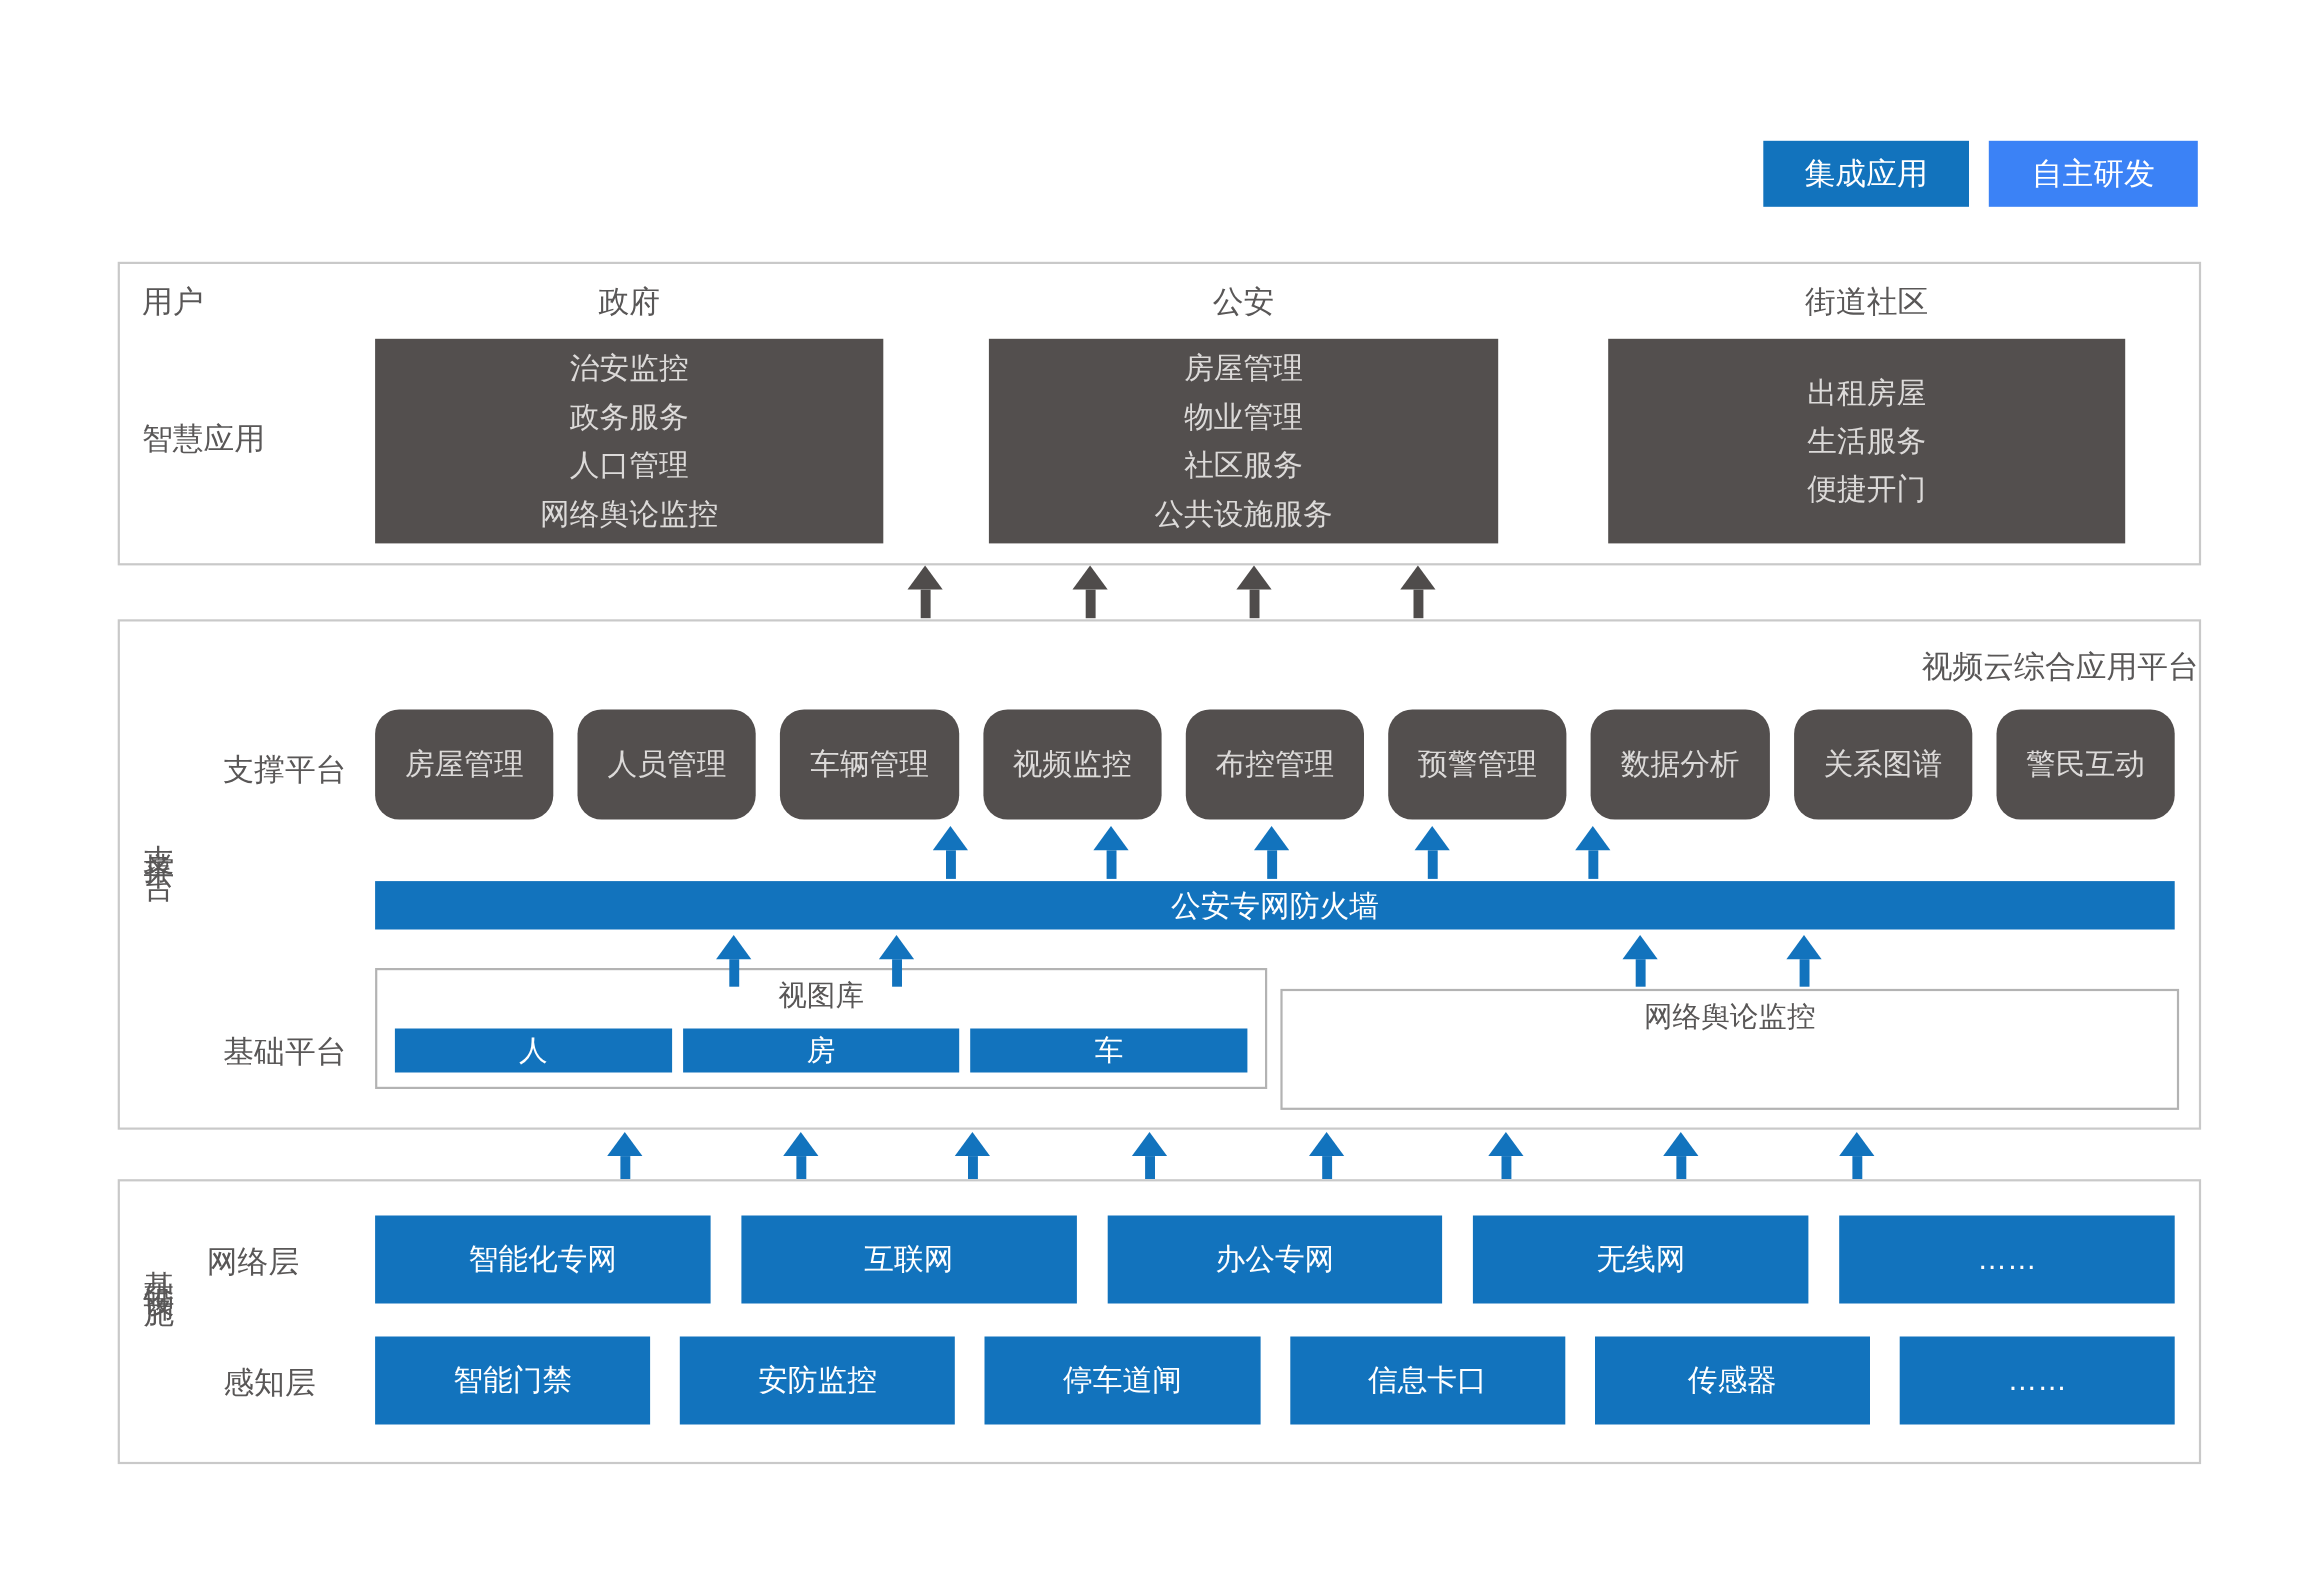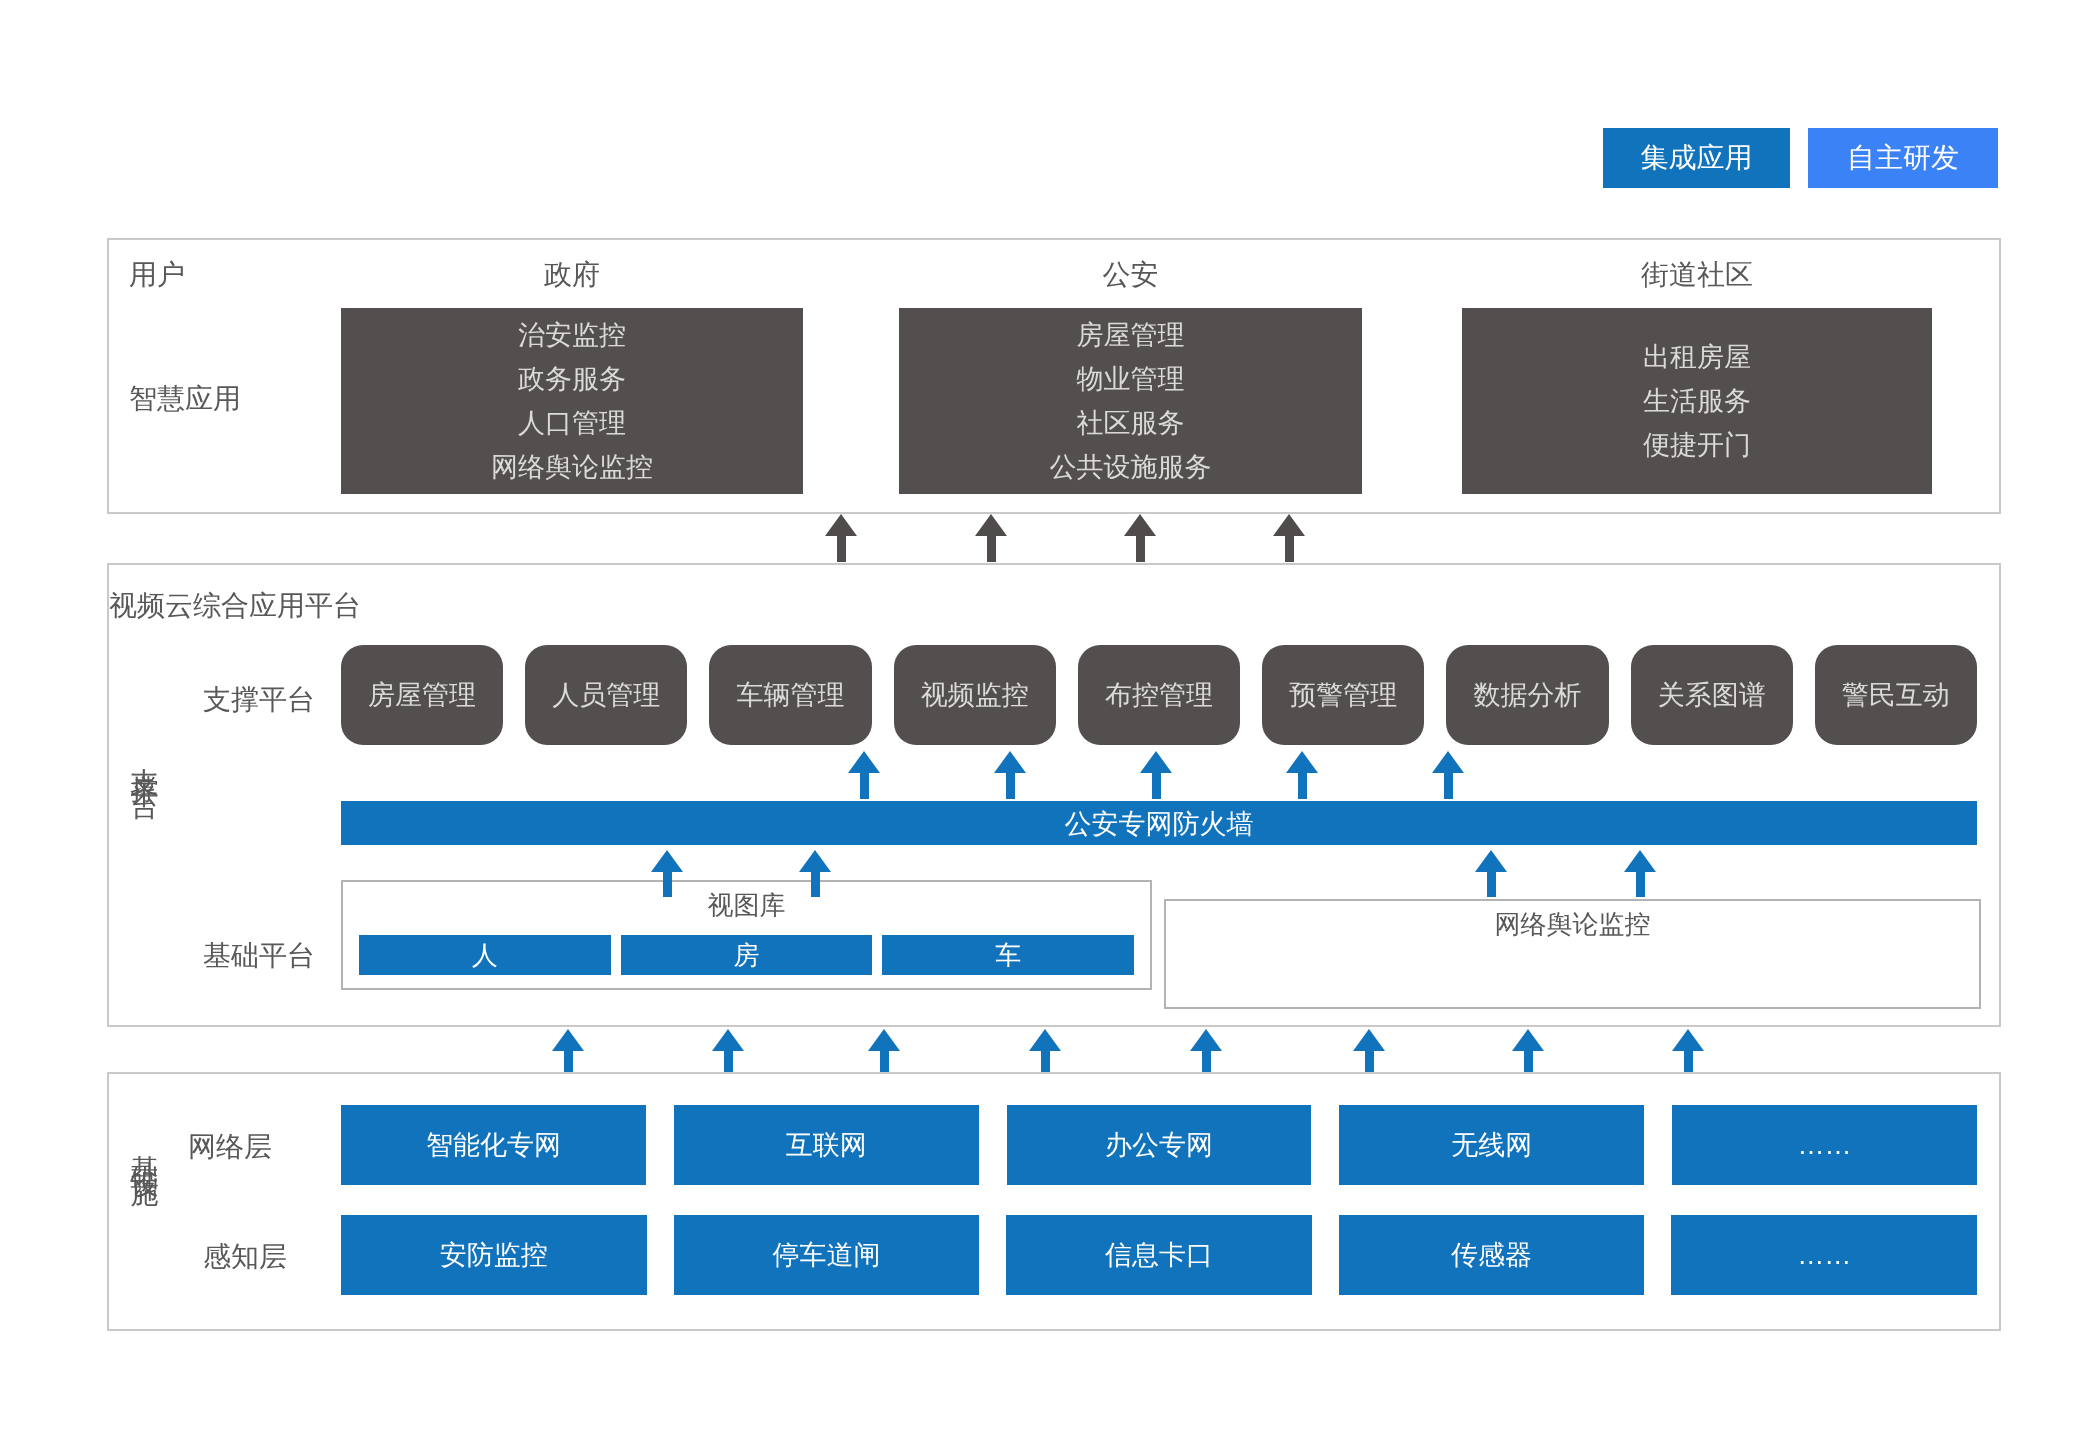--- a/index.html
+++ b/index.html
@@ -44,21 +44,21 @@
     position:absolute;height:60px;line-height:60px;text-align:center;
     color:#ffffff;font-size:28px;
   }
   .arr{position:absolute;transform:translateX(-50%);}
   .arr .head{width:0;height:0;margin:0 auto;
     border-left:16px solid transparent;border-right:16px solid transparent;
     border-bottom:22px solid;}
   .arr .stem{width:9px;margin:0 auto;background:currentColor;}
   .arr.blue{color:#1273bd;}
   .arr.dark{color:#4f4c4b;}
-  .center-title{position:absolute;left:0;right:0;text-align:left;font-size:28px;color:#595757;}
+  .center-title{position:absolute;left:0;right:0;text-align:right;font-size:28px;color:#595757;}
 </style>
 </head>
 <body>
 
 <div class="canvas">
 
   <div class="legend-btn" style="left:1603px;top:128px;width:187px;background:#1273bd;">集成应用</div>
   <div class="legend-btn" style="left:1808px;top:128px;width:190px;background:#3b82f6;">自主研发</div>
 
   <div class="section" style="left:107px;top:238px;width:1890px;height:272px;">
@@ -219,20 +219,21 @@
     <div class="blue-row" style="left:232px;top:31px;width:1636px;height:80px;gap:28px;">
       <div class="blue-cell">智能化专网</div>
       <div class="blue-cell">互联网</div>
       <div class="blue-cell">办公专网</div>
       <div class="blue-cell">无线网</div>
       <div class="blue-cell">……</div>
     </div>
 
     <div class="row-label" style="left:94px;top:164px;">感知层</div>
     <div class="blue-row" style="left:232px;top:141px;width:1636px;height:80px;gap:27px;">
+      <div class="blue-cell">智能门禁</div>
       <div class="blue-cell">安防监控</div>
       <div class="blue-cell">停车道闸</div>
       <div class="blue-cell">信息卡口</div>
       <div class="blue-cell">传感器</div>
       <div class="blue-cell">……</div>
     </div>
   </div>
 
 </div>
 

